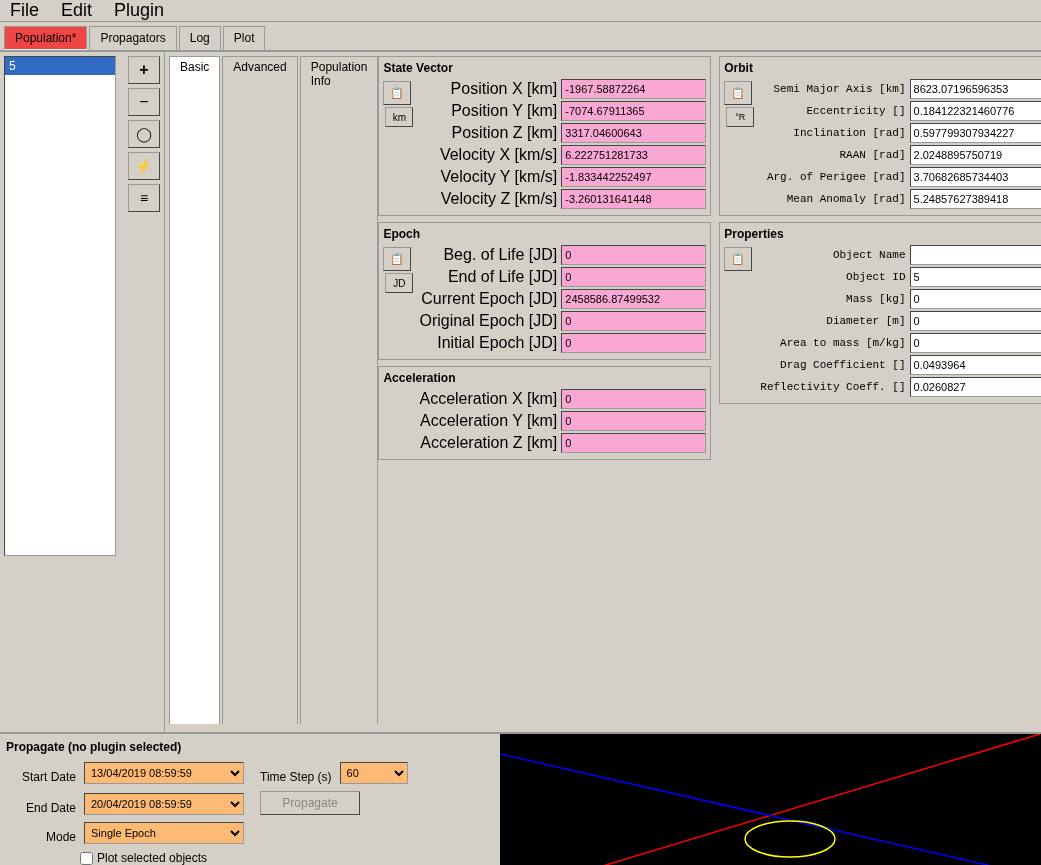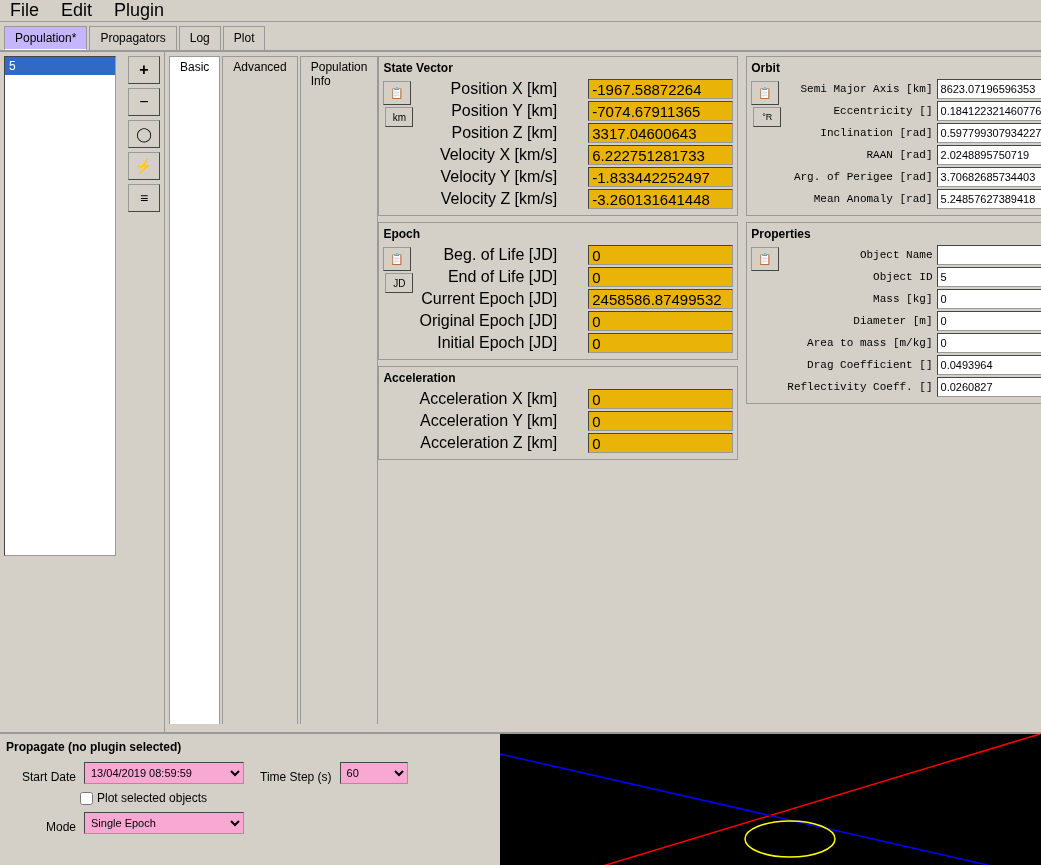--- a/index.html
+++ b/index.html
@@ -5,21 +5,21 @@
     * { box-sizing: border-box; margin: 0; padding: 0; }
     body { font-family: sans-serif; font-size: 12px; background: #d4d0c8; color: #000; width: 1041px; height: 865px; overflow: hidden; }
     
     
     .menu-bar { background: #d4d0c8; border-bottom: 1px solid #999; display: flex; align-items: center; height: 22px; padding: 0 4px; gap: 10px; }
     .menu-item { padding: 2px 6px; cursor: pointer; font-size: 18px; }
 
     
     .main-tabs { display: flex; background: #d4d0c8; padding: 4px 4px 0; gap: 2px; border-bottom: 2px solid #999; }
     .main-tab { padding: 4px 10px; background: #d4d0c8; border: 1px solid #999; border-bottom: none; cursor: pointer; font-size: 12px; }
-    .main-tab.active { background: #c4b5fd; border-bottom: 1px solid #fff; z-index: 1; }
+    .main-tab.active { background: #ef4444; border-bottom: 1px solid #fff; z-index: 1; }
 
     
     .content-area { display: flex; height: 680px; background: #d4d0c8; }
 
     
     .left-panel { width: 185px; display: flex; flex-direction: column; padding: 4px; gap: 4px; border-right: 1px solid #999; }
     .list-box { background: #fff; border: 1px inset #999; flex: 1; max-height: 500px; }
     .list-item { padding: 2px 4px; cursor: pointer; }
     .list-item.selected { background: #316ac5; color: white; }
     .icon-btn { width: 32px; height: 28px; background: #d4d0c8; border: 1px outset #999; cursor: pointer; display: flex; align-items: center; justify-content: center; font-size: 14px; }
@@ -36,37 +36,37 @@
     .two-col { display: flex; gap: 8px; flex: 1; }
     .col { flex: 1; display: flex; flex-direction: column; gap: 6px; }
 
     
     .section { border: 1px solid #999; padding: 4px; background: #d4d0c8; }
     .section-title { font-weight: bold; font-size: 12px; margin-bottom: 4px; }
     
     
     .field-row { display: flex; align-items: center; margin-bottom: 2px; }
     .field-label { text-align: right; flex: 1; margin-right: 4px; font-size: 16px; white-space: nowrap; }
-    .field-input { width: 145px; height: 20px; border: 1px inset #999; background: #eab308; padding: 1px 3px; font-size: 15px; margin-left: 27px; }
+    .field-input { width: 145px; height: 20px; border: 1px inset #999; background: #f9a8d4; padding: 1px 3px; font-size: 11px; }
     .field-input-wide { width: 160px; height: 20px; border: 1px inset #999; background: #fff; padding: 1px 3px; font-size: 11px; }
 
     
     .clip-btn { width: 28px; height: 24px; background: #d4d0c8; border: 1px outset #999; cursor: pointer; display: flex; align-items: center; justify-content: center; font-size: 11px; margin-right: 4px; }
     .small-btn { width: 28px; height: 20px; background: #d4d0c8; border: 1px outset #999; cursor: pointer; display: flex; align-items: center; justify-content: center; font-size: 10px; }
 
     .section-inner { display: flex; gap: 4px; }
     .section-btns { display: flex; flex-direction: column; gap: 2px; align-items: center; padding-top: 2px; }
 
     
     .bottom-area { display: flex; height: 163px; border-top: 2px solid #999; }
     .bottom-left { width: 500px; padding: 6px; display: flex; flex-direction: column; gap: 4px; }
     .bottom-title { font-weight: bold; font-size: 12px; margin-bottom: 4px; }
     .form-row { display: flex; align-items: flex-end; gap: 8px; margin-bottom: 3px; }
     .form-label { width: 70px; text-align: right; font-size: 12px; }
-    .form-select { height: 22px; border: 1px inset #999; background: #f9a8d4; padding: 0 2px; font-size: 11px; }
+    .form-select { height: 22px; border: 1px inset #999; background: #fdba74; padding: 0 2px; font-size: 11px; }
     .form-select-w { width: 160px; }
     .form-select-sm { width: 68px; }
     .propagate-btn { height: 24px; width: 100px; background: #d4d0c8; border: 1px outset #999; cursor: pointer; font-size: 12px; color: #888; }
     .checkbox-row { display: flex; align-items: center; gap: 4px; }
     .bottom-right { flex: 1; background: #000; position: relative; overflow: hidden; }
     .list-section { width: 120px; display: flex; flex-direction: column; padding: 4px; }
     .action-section { width: 40px; display: flex; flex-direction: column; align-items: center; padding: 4px; gap: 4px; }
 
     
     .orbit-field-label { text-align: right; flex: 1; margin-right: 4px; font-size: 11px; white-space: nowrap; font-family: Liberation Mono, monospace; }
@@ -307,31 +307,38 @@
     <div class="form-row">
       <span class="form-label">Start Date</span>
       <select class="form-select form-select-w">
         <option>13/04/2019 08:59:59</option>
       </select>
       <span style="margin-left:8px;">Time Step (s)</span>
       <select class="form-select form-select-sm">
         <option>60</option>
       </select>
     </div>
-    <div class="form-row checkbox-row">
-      <span class="form-label"></span>
-      <input type="checkbox" style="">
-      <span>Plot selected objects</span>
+    <div class="form-row">
+      <span class="form-label">End Date</span>
+      <select class="form-select form-select-w">
+        <option>20/04/2019 08:59:59</option>
+      </select>
+      <button class="propagate-btn" style="margin-left:8px;">Propagate</button>
     </div>
     <div class="form-row">
       <span class="form-label">Mode</span>
       <select class="form-select form-select-w">
         <option>Single Epoch</option>
       </select>
     </div>
+    <div class="form-row checkbox-row">
+      <span class="form-label"></span>
+      <input type="checkbox" style="">
+      <span>Plot selected objects</span>
+    </div>
   </div>
   <div class="bottom-right">
     <svg width="100%" height="100%">
 
       <line x1="0" y1="163" x2="540" y2="0" stroke="red" stroke-width="1.5"></line>
 
       <line x1="0" y1="20" x2="540" y2="143" stroke="blue" stroke-width="1.5"></line>
 
       <ellipse cx="290" cy="105" rx="45" ry="18" stroke="yellow" stroke-width="1.5" fill="none"></ellipse>
     </svg>

